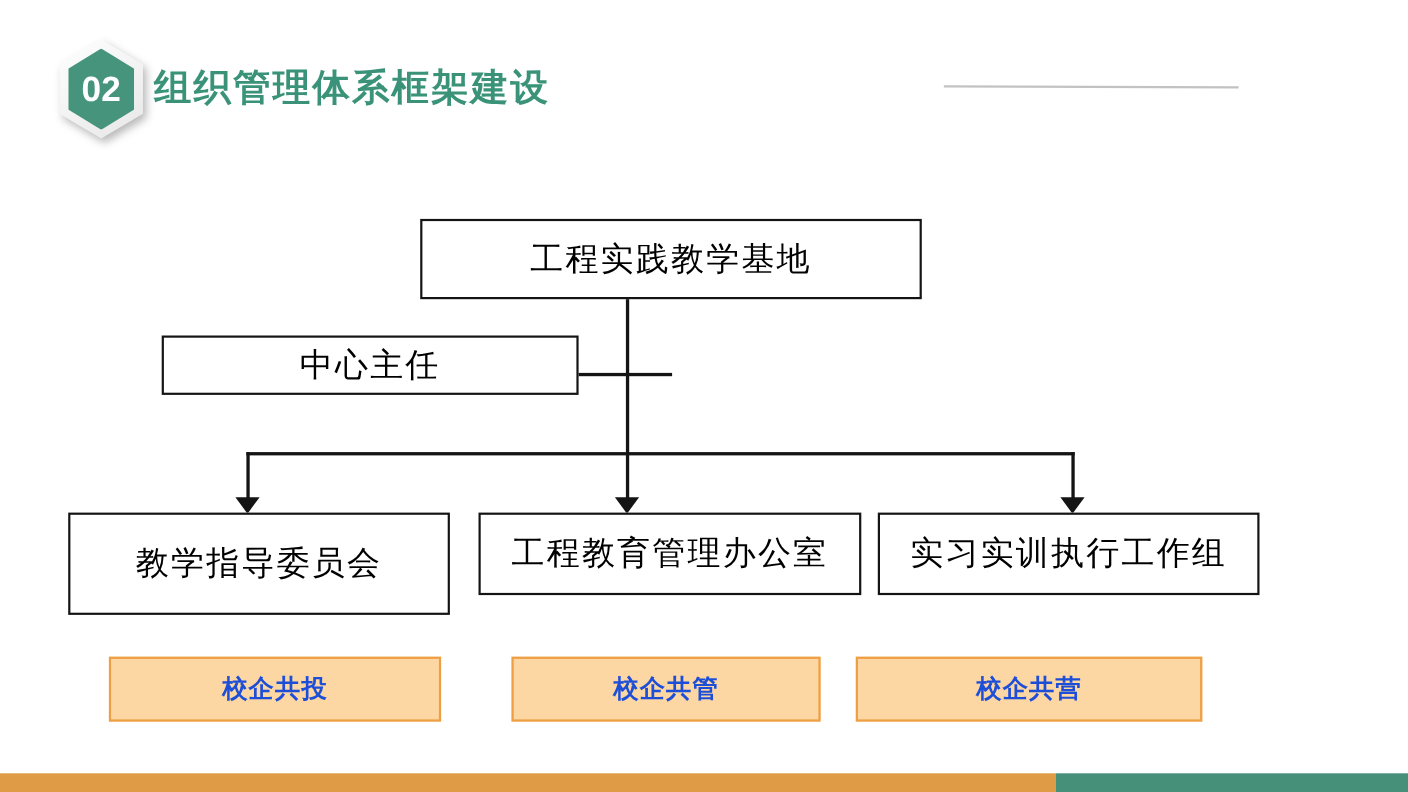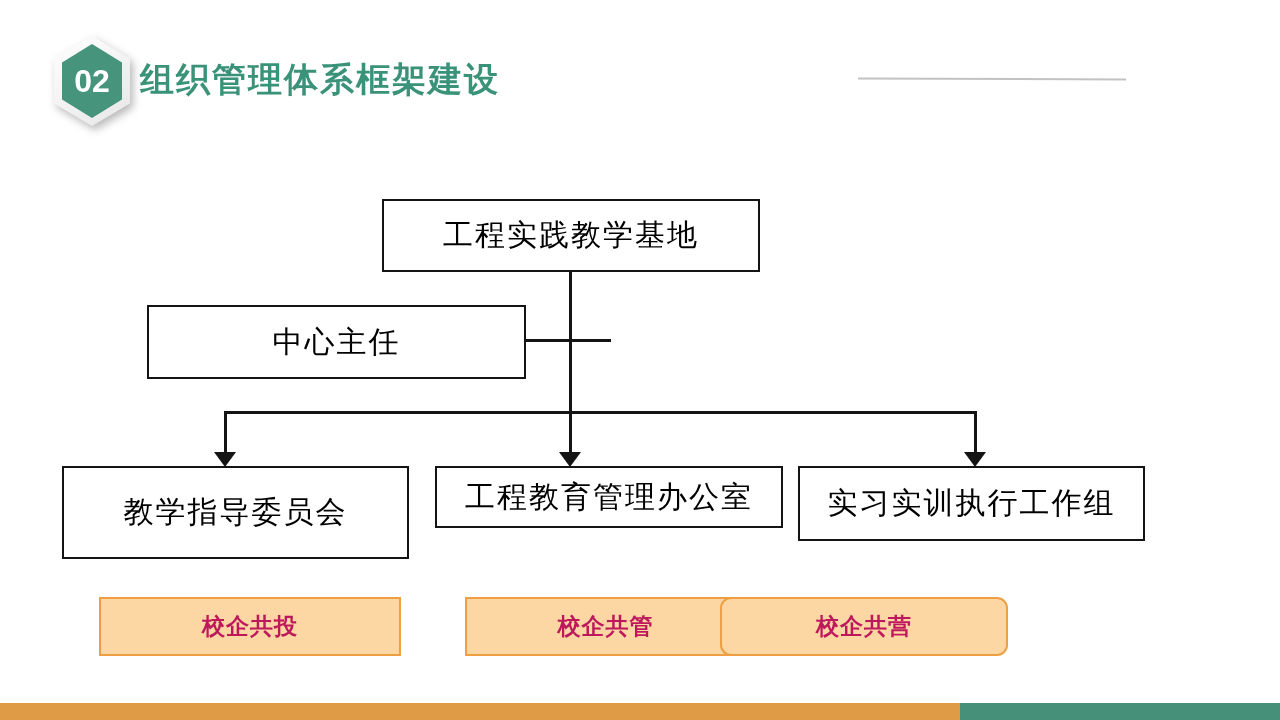--- a/index.html
+++ b/index.html
@@ -40,25 +40,25 @@
     background:#c2c2c2;transform:rotate(0.2deg);
   }
   
   .node{
     position:absolute;box-sizing:border-box;
     background:#ffffff;border:2.5px solid #141414;
     display:flex;align-items:center;justify-content:center;
     font-family:"Liberation Serif","DejaVu Serif",serif;
     font-size:30px;color:#000000;letter-spacing:2px;white-space:nowrap;
   }
-  .node-root{left:382px;top:199px;width:378px;height:73px;text-align:center;}
-  .node-l2a{left:147px;top:305px;width:379px;height:74px;}
+  .node-root{left:382px;top:199px;width:456px;height:73px;text-align:center;}
+  .node-l2a{left:147px;top:305px;width:379px;height:54px;}
   .node-l2b{left:609px;top:305px;width:379px;height:74px;}
   .node-l3a{left:62px; top:466px;width:347px;height:93px;}
-  .node-l3b{left:435px;top:466px;width:348px;height:62px;}
+  .node-l3b{left:435px;top:466px;width:348px;height:75px;}
   .node-l3c{left:798px;top:466px;width:347px;height:75px;}
   .cline{position:absolute;background:#141414;}
   .trunk{left:569px;top:269px;width:3px;height:185px;}
   .l2-connector{left:524px;top:339px;width:87px;height:3px;}
   .dist-line{left:224px;top:411px;width:753px;height:3px;}
   .drop-left{left:224px;top:411px;width:3px;height:43px;}
   .drop-right{left:974px;top:411px;width:3px;height:43px;}
   .arrowhead{
     position:absolute;width:0;height:0;
     border-left:11px solid transparent;
@@ -66,25 +66,25 @@
     border-top:15px solid #141414;
   }
   .arrow-a{left:214px;top:452px;}
   .arrow-b{left:559px;top:452px;}
   .arrow-c{left:964px;top:452px;}
   
   .tag{
     position:absolute;box-sizing:border-box;top:597px;height:59px;
     background:#FCD7A3;border:2px solid #EE9F44;
     display:flex;align-items:center;justify-content:center;
-    font-size:23px;font-weight:bold;color:#be185d;letter-spacing:1px;
+    font-size:23px;font-weight:bold;color:#1d4ed8;letter-spacing:1px;
   }
   .tag-1{left:99px;width:302px;}
   .tag-2{left:465px;width:281px;}
-  .tag-3{left:720px;width:288px;border-radius:11px;}
+  .tag-3{left:778px;width:315px;}
   
   .bar{position:absolute;top:703px;height:17px;}
   .bar-orange{left:0;width:960px;background:#DF9B45;}
   .bar-green{left:960px;width:320px;background:#46907A;}
 </style>
 </head>
 <body>
 
 <div class="slide">
 

